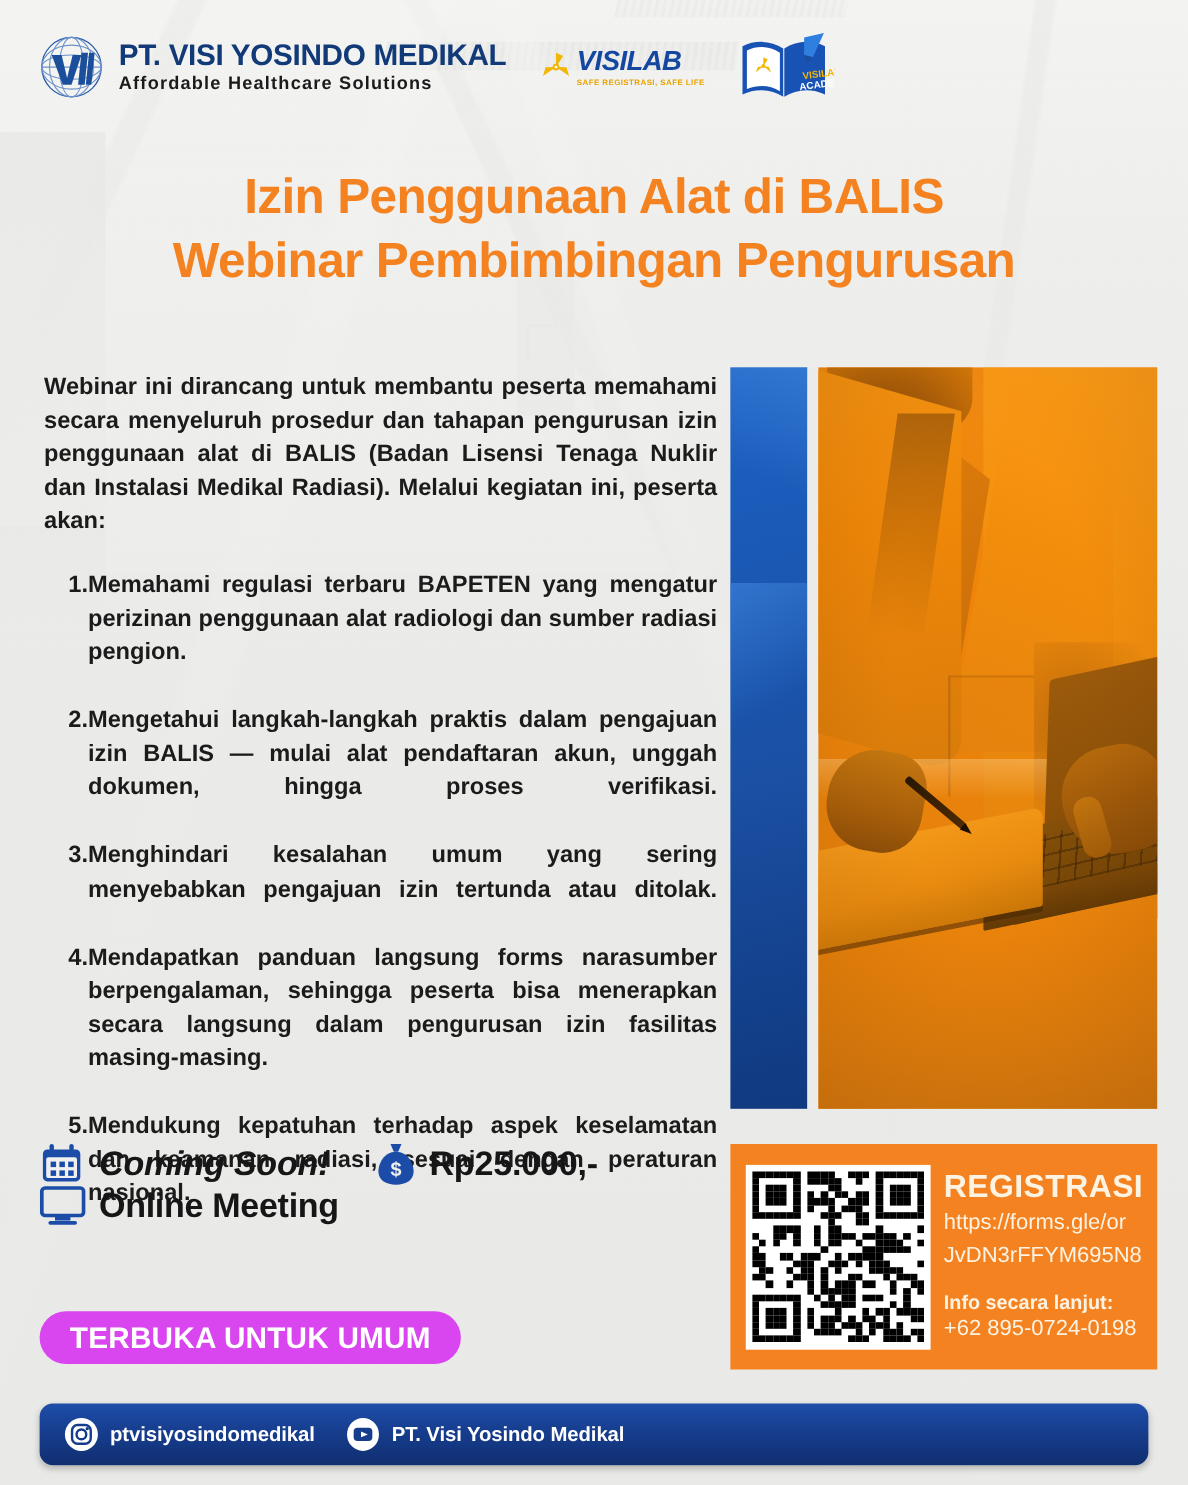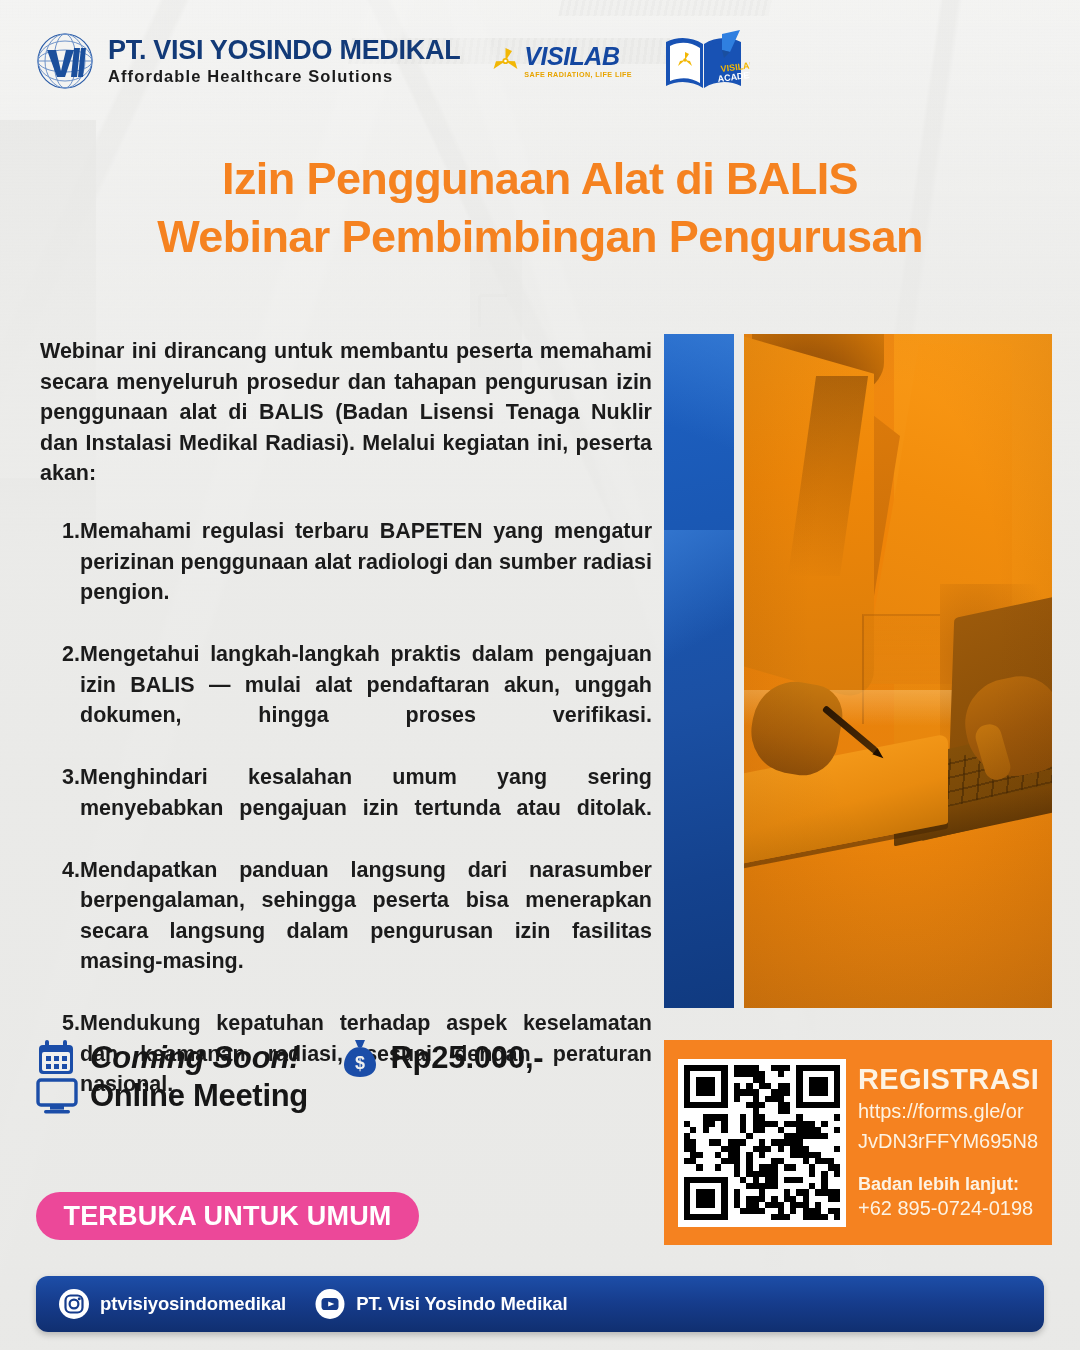--- a/index.html
+++ b/index.html
@@ -266,21 +266,21 @@
   }
   .icon-bag { width:36px; height:40px; flex:none; margin-left:43px; }
   .price { font-size:31px; font-weight:bold; color:#161616; margin-left:12px; letter-spacing:-.2px; }
   .info-row2 { display:flex; align-items:center; margin-top:0; }
   .icon-mon { width:42px; height:36px; flex:none; }
   .meeting { font-size:31px; font-weight:bold; color:#161616; margin-left:12px; letter-spacing:-.3px; }
 
   
   .badge {
     position:absolute; left:36px; top:1192px; width:383px; height:48px;
-    background:#ec4899; border-radius:24px;
+    background:#d946ef; border-radius:24px;
     display:flex; align-items:center; justify-content:center;
   }
   .badge span { font-size:27px; font-weight:bold; color:#ffffff; letter-spacing:.2px; }
 
   
   .reg {
     position:absolute; left:664px; top:1040px; width:388px; height:205px;
     background:#F58220; display:flex; align-items:center; padding:14px 0 14px 14px;
   }
   .qr { width:168px; height:168px; background:#fff; padding:6px; flex:none; }
@@ -348,21 +348,21 @@
         <svg viewBox="0 0 27 28" width="27" height="28">
           <path d="M13.5 1 L20 4 L13.5 14 Z" fill="#f2b705"></path>
           <path d="M1.6 22 L4 14.2 L13.5 14 Z" fill="#f2b705"></path>
           <path d="M25.4 22 L23 14.2 L13.5 14 Z" fill="#f2b705"></path>
           <circle cx="13.5" cy="14" r="3.1" fill="#f2b705"></circle>
           <circle cx="13.5" cy="14" r="1.3" fill="#fff"></circle>
         </svg>
       </span>
       <span class="visilab-words">
         <div class="visilab-name">VISILAB</div>
-        <div class="visilab-tag">SAFE RADIATION, LIFE LIFE</div>
+        <div class="visilab-tag">SAFE REGISTRASI, SAFE LIFE</div>
       </span>
     </span>
 
     <span class="academy">
       <svg viewBox="0 0 90 66" width="90" height="66">
         <path d="M6 14 C18 8 32 9 43 16 L43 60 C32 53 18 52 6 58 Z" fill="#1852b4"></path>
         <path d="M44 16 C55 9 69 8 81 14 L81 58 C69 52 55 53 44 60 Z" fill="#1852b4"></path>
         <path d="M10 18 C20 13 31 14 40 20 L40 55 C31 49 20 49 10 53 Z" fill="#ffffff"></path>
         <path d="M47 20 C56 14 67 13 77 18 L77 53 C67 49 56 49 47 55 Z" fill="#1852b4"></path>
         <path d="M25 24 L29 26 L25 32 Z" fill="#f2b705"></path>
@@ -392,21 +392,21 @@
     <div class="li">
       <span class="li-num">2.</span>
       <span class="li-txt">Mengetahui langkah-langkah praktis dalam pengajuan izin BALIS — mulai alat pendaftaran akun, unggah dokumen, hingga proses verifikasi.</span>
     </div>
     <div class="li">
       <span class="li-num">3.</span>
       <span class="li-txt">Menghindari kesalahan umum yang sering menyebabkan pengajuan izin tertunda atau ditolak.</span>
     </div>
     <div class="li">
       <span class="li-num">4.</span>
-      <span class="li-txt">Mendapatkan panduan langsung dari narasumber berpengalaman, sehingga peserta bisa menerapkan secara langsung dalam pengurusan izin fasilitas masing-masing.</span>
+      <span class="li-txt">Mendapatkan panduan langsung forms narasumber berpengalaman, sehingga peserta bisa menerapkan secara langsung dalam pengurusan izin fasilitas masing-masing.</span>
     </div>
     <div class="li">
       <span class="li-num">5.</span>
       <span class="li-txt">Mendukung kepatuhan terhadap aspek keselamatan dan keamanan radiasi, sesuai dengan peraturan nasional.</span>
     </div>
   </div>
 
   <div class="photo">
     <div class="photo-blue"></div>
     <div class="photo-gap"></div>
@@ -1104,21 +1104,21 @@
           <i></i>
           <i></i>
           <i style="background: transparent;"></i>
           <i></i>
         </div>
     </div>
     <div class="reg-txt">
       <div class="reg-title">REGISTRASI</div>
       <div class="reg-url">https://forms.gle/or</div>
       <div class="reg-url">JvDN3rFFYM695N8</div>
-      <div class="reg-info">Badan lebih lanjut:</div>
+      <div class="reg-info">Info secara lanjut:</div>
       <div class="reg-phone">+62 895-0724-0198</div>
     </div>
   </div>
 
   <div class="footer">
 
 
     <div class="f-item">
       <span class="f-ico">
         <svg viewBox="0 0 32 32" width="32" height="32">

